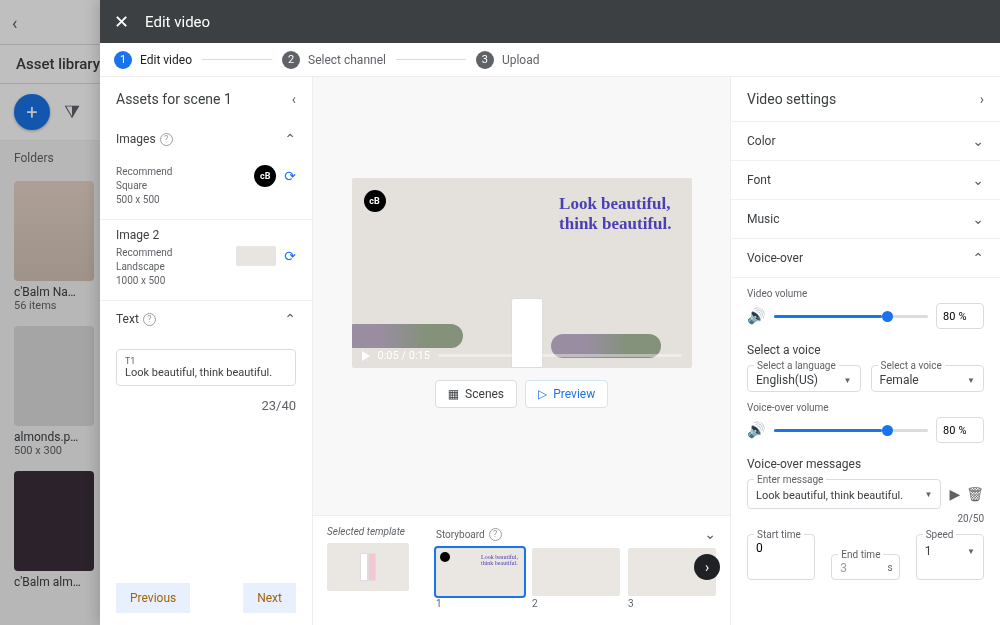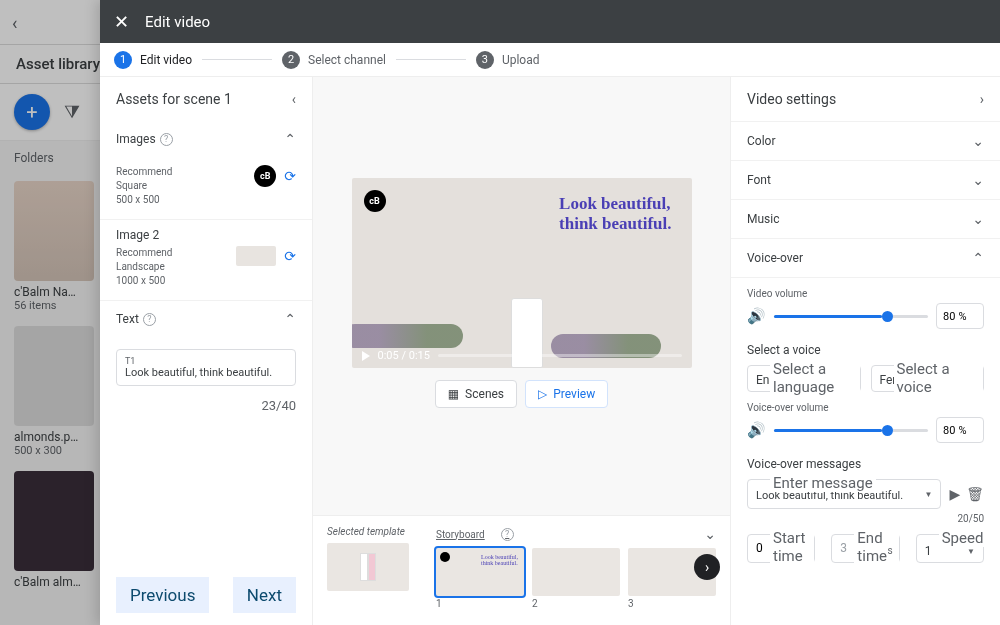--- a/index.html
+++ b/index.html
@@ -58,21 +58,21 @@
 .swap-icon { color:#1a73e8; font-size:14px; }
 
 .text-item { padding: 8px 16px; }
 .text-box { border:1px solid #dadce0; border-radius:4px; padding:6px 8px; margin-top:4px;}
 .text-box .tlabel { font-size:9px; color:#5f6368;}
 .text-box .tval { font-size:11px; color:#3c4043;}
 .char-count { text-align:right; font-size:13px; color:#5f6368; padding:4px 16px 0 0;}
 
 .left-footer { margin-top:auto; padding: 12px 16px; display:flex; flex-direction:column; gap:10px;}
 .nav-row { display:flex; justify-content:space-between;}
-.btn-flat { background:#e8f0fe; color:#0c4a6e; border:none; padding:8px 14px; border-radius:0; font-size:17px; cursor:pointer;}
+.btn-flat { background:#e8f0fe; color:#a16207; border:none; padding:8px 14px; border-radius:0; font-size:12px; cursor:pointer;}
 .btn-row { display:flex; gap:14px; align-items:center;}
 .btn-primary { background:#1a73e8; color:#fff; border:none; padding:9px 14px; border-radius:4px; font-size:12px; cursor:pointer;}
 .btn-text { background:none; border:none; color:#1a73e8; font-size:12px; cursor:pointer;}
 
 
 .center-panel { flex:1; background:#f8f8f8; display:flex; flex-direction:column; padding: 14px 0 0 0; min-width:0;}
 .video-area { flex:1; display:flex; flex-direction:column; align-items:center; justify-content:center; gap:12px;}
 .video-frame { width: 340px; height: 190px; background: #e4e0dc; position:relative; border-radius:2px; overflow:hidden;}
 .brand-badge { position:absolute; top:12px; left:12px; width:22px; height:22px; border-radius:50%; background:#000; color:#fff; font-size:9px; display:flex; align-items:center; justify-content:center; font-weight:bold;}
 .headline { position:absolute; top:16px; right:20px; color:#4a3fb5; font-family: Georgia, serif; font-size:17px; font-weight:600; line-height:1.2; text-align:left;}
@@ -112,32 +112,32 @@
 .vo-row { display:flex; align-items:center; gap:8px;}
 .speaker { color:#5f6368; font-size:15px;}
 .slider { flex:1; height:3px; background:#dadce0; border-radius:2px; position:relative;}
 .slider-fill { position:absolute; left:0; top:0; bottom:0; width:70%; background:#1a73e8; border-radius:2px;}
 .slider-thumb { position:absolute; left:70%; top:-4px; width:11px; height:11px; border-radius:50%; background:#1a73e8;}
 .vol-input { width:48px; height:26px; border:1px solid #dadce0; border-radius:4px; display:flex; align-items:center; padding:0 6px; font-size:11px; gap:3px;}
 
 .vo-section-title { font-size:12px; color:#3c4043; margin:14px 0 8px;}
 .select-row { display:flex; gap:10px;}
 .select-box { flex:1; border:1px solid #dadce0; border-radius:4px; padding:4px 8px 4px; position:relative;}
-.select-lbl { font-size:15px; color:#5f6368; position:absolute; top:-6px; left:22px; background:#fff; padding:0 3px;}
+.select-lbl { font-size:10px; color:#5f6368; position:absolute; top:-6px; left:6px; background:#fff; padding:0 3px;}
 .select-val { font-size:12px; color:#3c4043; display:flex; justify-content:space-between; align-items:center; padding-top:3px;}
 .drop-arr { font-size:8px; color:#5f6368;}
 
 .msg-box { border:1px solid #dadce0; border-radius:4px; padding:6px 8px 6px; position:relative; display:flex; justify-content:space-between; align-items:center;}
 .msg-row { display:flex; align-items:center; gap:8px;}
 .msg-icons { display:flex; gap:6px; color:#5f6368; font-size:14px;}
 .count-right { text-align:right; font-size:10px; color:#5f6368; margin-top:4px;}
 .time-row { display:flex; gap:16px; margin-top:10px;}
 .time-box { flex:1; border:1px solid #dadce0; border-radius:4px; padding:6px 8px 4px; position:relative;}
 .time-box .unit { position:absolute; right:6px; bottom:6px; font-size:10px; color:#5f6368;}
-.time-box.readonly { color:#9aa0a6;}
+.time-box.readonly { color:#9aa0a6;margin-top:20px;}
 </style>
 </head>
 <body>
 
 <div class="bg-layer">
   <div class="bg-header">
     <span class="bg-icon">‹</span>
   </div>
   <div class="bg-title">Asset library</div>
   <div class="bg-toolbar">
@@ -284,21 +284,21 @@
       <div class="bottom-strip">
         <div class="strip-left">
           <div class="strip-label">Selected template</div>
           <div class="template-thumb">
               <div class="tube"></div>
               <div class="tube" style="background:#f2c8d4;"></div>
             </div>
         </div>
         <div class="strip-right">
           <div class="strip-right-head">
-            <span class="lbl" style="font-size:10px;color:#5f6368;display:flex;align-items:center;gap:16px;text-decoration:underline;">
+            <span class="lbl" style="font-size:10px;color:#5f6368;display:flex;align-items:center;gap:4px;">
                 <span>Storyboard</span>
                 <span class="help">?</span>
               </span>
             <span class="chev">⌄</span>
           </div>
           <div class="storyboard-row">
             <div class="sb-item">
                 <div class="sb-thumb active">
                   <div class="mini-badge"></div>
                   <div style="position:absolute;top:6px;right:6px;font-size:6px;color:#4a3fb5;font-family:Georgia;">Look beautiful,<br>think beautiful.</div>

